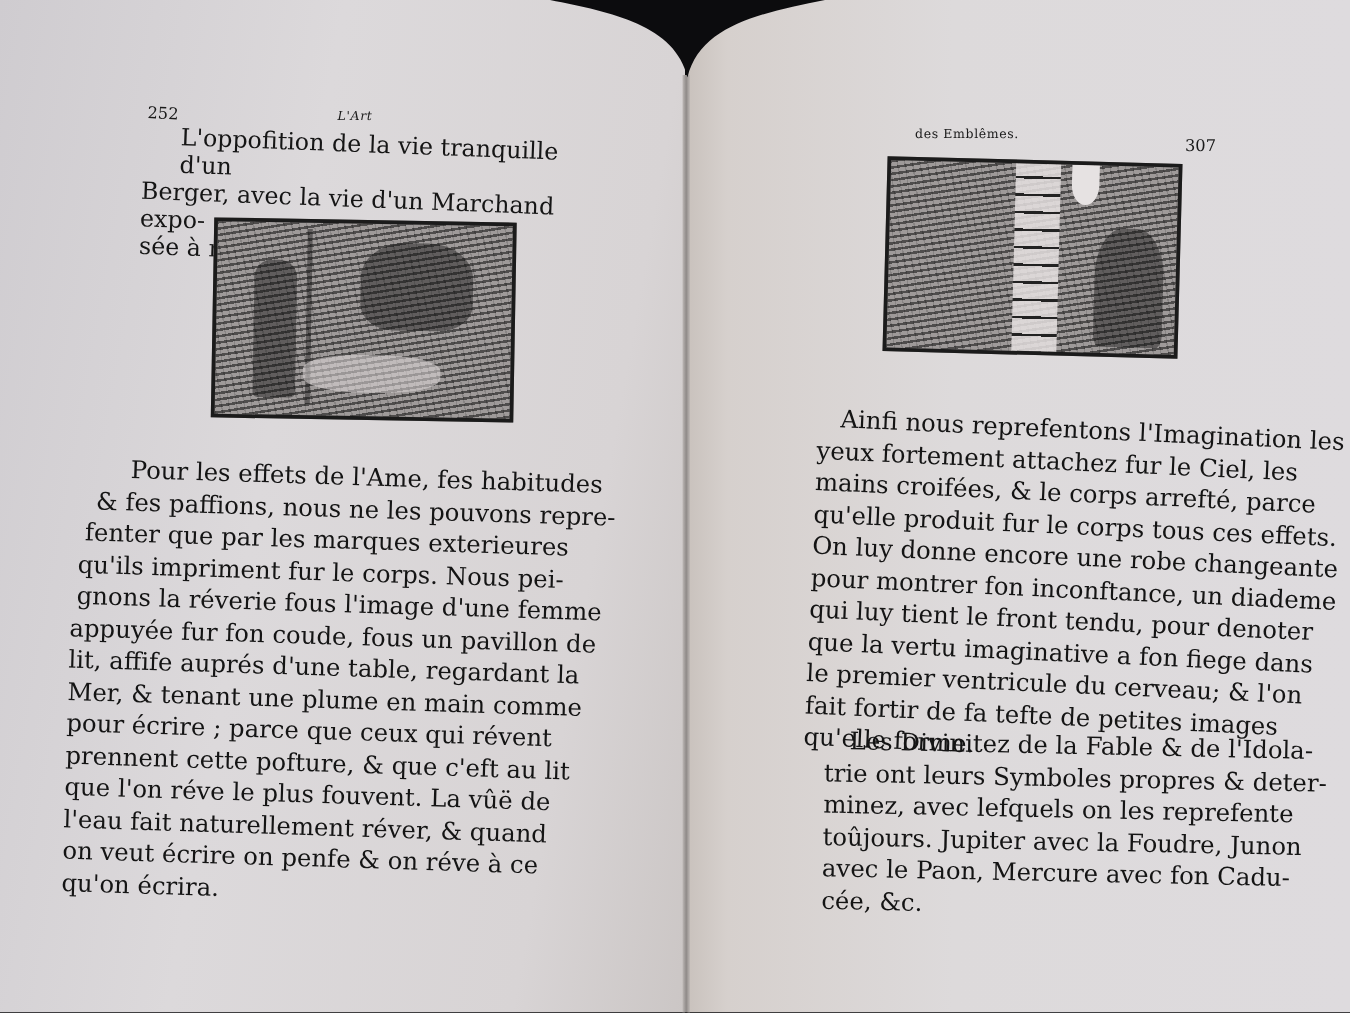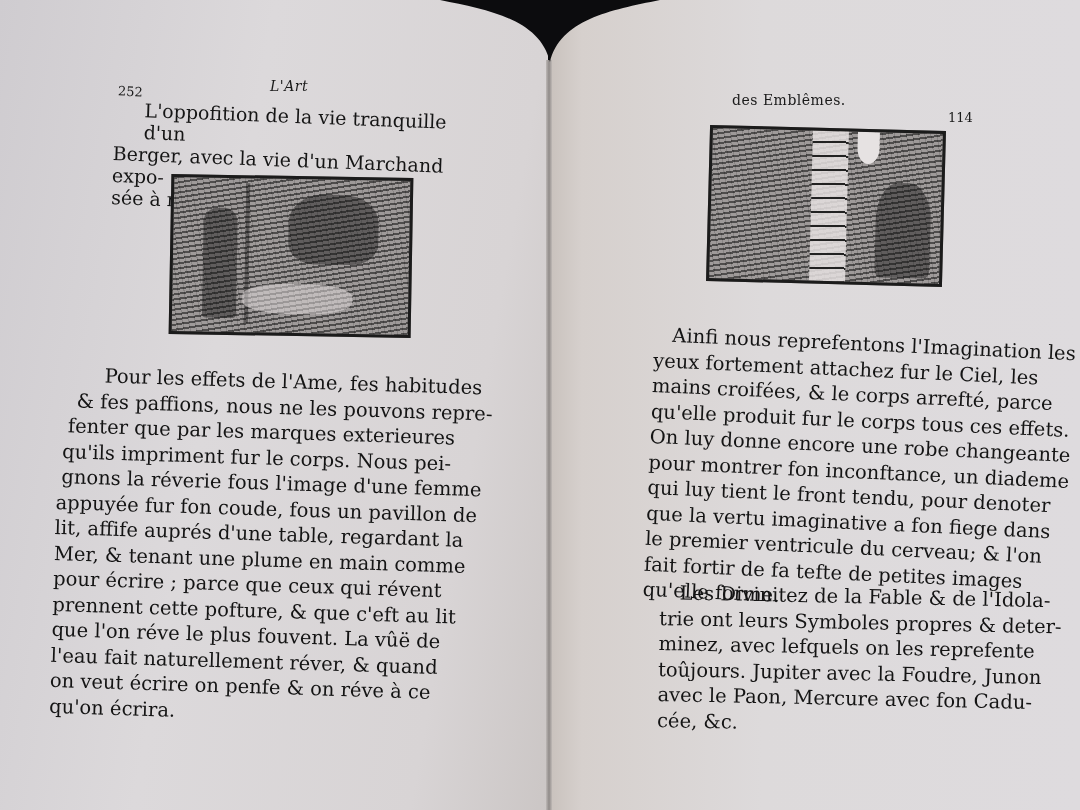--- a/index.html
+++ b/index.html
@@ -33,22 +33,23 @@
   .top-shadow {
     position: absolute; top: 0; height: 70px; left: 440px; width: 220px;
     background: #0c0c0e;
     clip-path: path('M0 0 L220 0 C 170 10, 120 20, 110 62 C 100 20, 50 10, 0 0 Z');
   }
   .gutter {
     position: absolute; top: 60px; bottom: 0; left: 546px; width: 6px;
     background: linear-gradient(90deg, #bdb8b6, #8f8a88 50%, #bfb9b6);
   }
   .running-head {
-    position: absolute; font-size: 14px; color: #1a1a1a; letter-spacing: 0.5px;
+    position: absolute; font-size: 10px; color: #1a1a1a; letter-spacing: 0.5px;
     font-style: italic;
+    margin-top: 10px;
   }
   .page-num { position: absolute; font-size: 13px; color: #1a1a1a; }
   .caption {
     position: absolute; left: 115px; top: 98px; width: 370px;
     font-size: 19px; line-height: 22px; color: #151515;
     transform: rotate(2.2deg); transform-origin: left top;
   }
   .woodcut {
     position: absolute;
     border: 3px solid #1b1b1b;
@@ -106,21 +107,21 @@
     <span class="ln">qu'on écrira.</span>
   </div>
 </div>
 
 <div class="page page-right">
 </div>
 <div class="gutter"></div>
 <div class="top-shadow"></div>
 
 <div class="running-head" style="left:732px; top:92px; font-style:normal;">des Emblêmes.</div>
-<div class="page-num" style="left:948px; top:110px;">114</div>
+<div class="page-num" style="left:948px; top:110px;">307</div>
 
 <div class="woodcut" style="left:708px; top:128px; width:230px; height:150px; transform:rotate(1.5deg);">
   <div class="fig" style="left:100px; top:0; width:36px; height:150px; background:repeating-linear-gradient(0deg, rgba(230,225,225,0.85) 0 12px, #222 12px 14px);"></div>
   <div class="fig" style="left:145px; top:0; width:22px; height:32px; border-radius:0 0 50% 50%; background:#e6e2e2;"></div>
   <div class="fig" style="left:165px; top:50px; width:55px; height:95px; border-radius:40% 40% 10% 10%;"></div>
 </div>
 
 <div class="body-text right-body-1">
   <span class="ln" style="padding-left:18px;">Ainfi nous reprefentons l'Imagination les</span>
   <span class="ln">yeux fortement attachez fur le Ciel, les</span>

